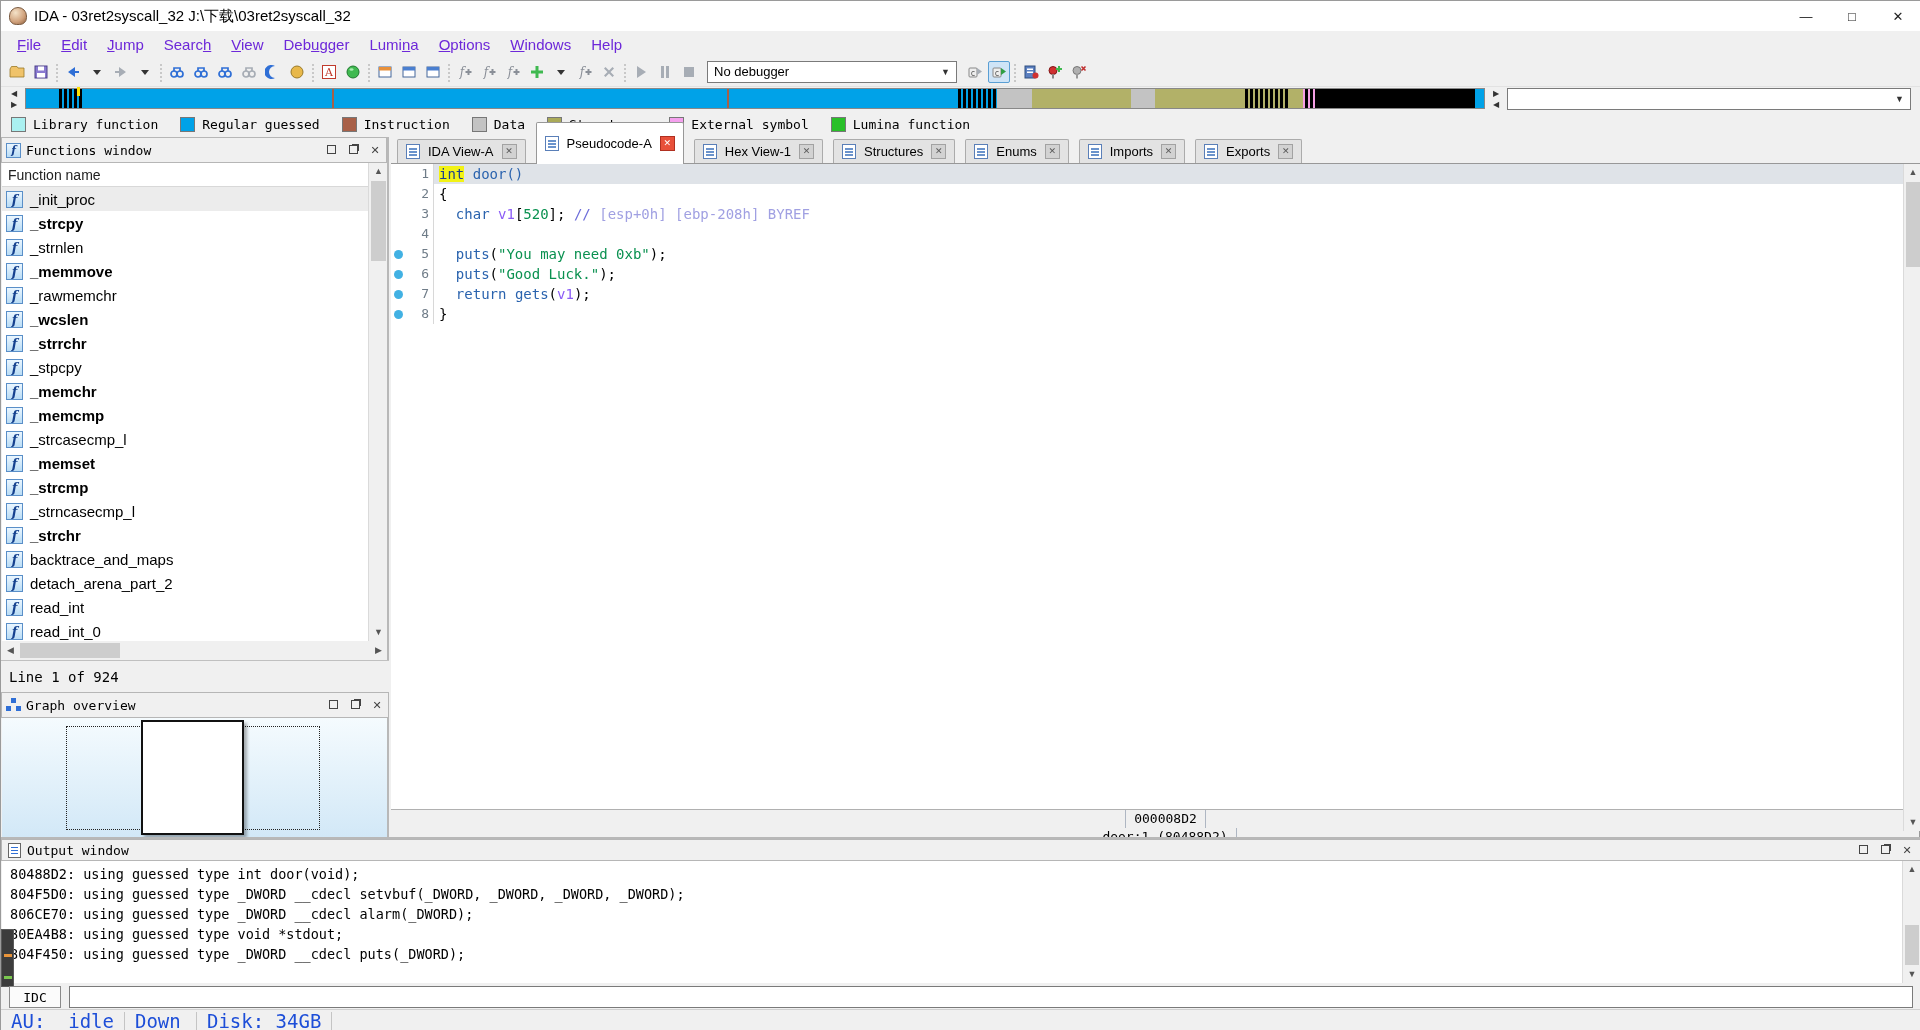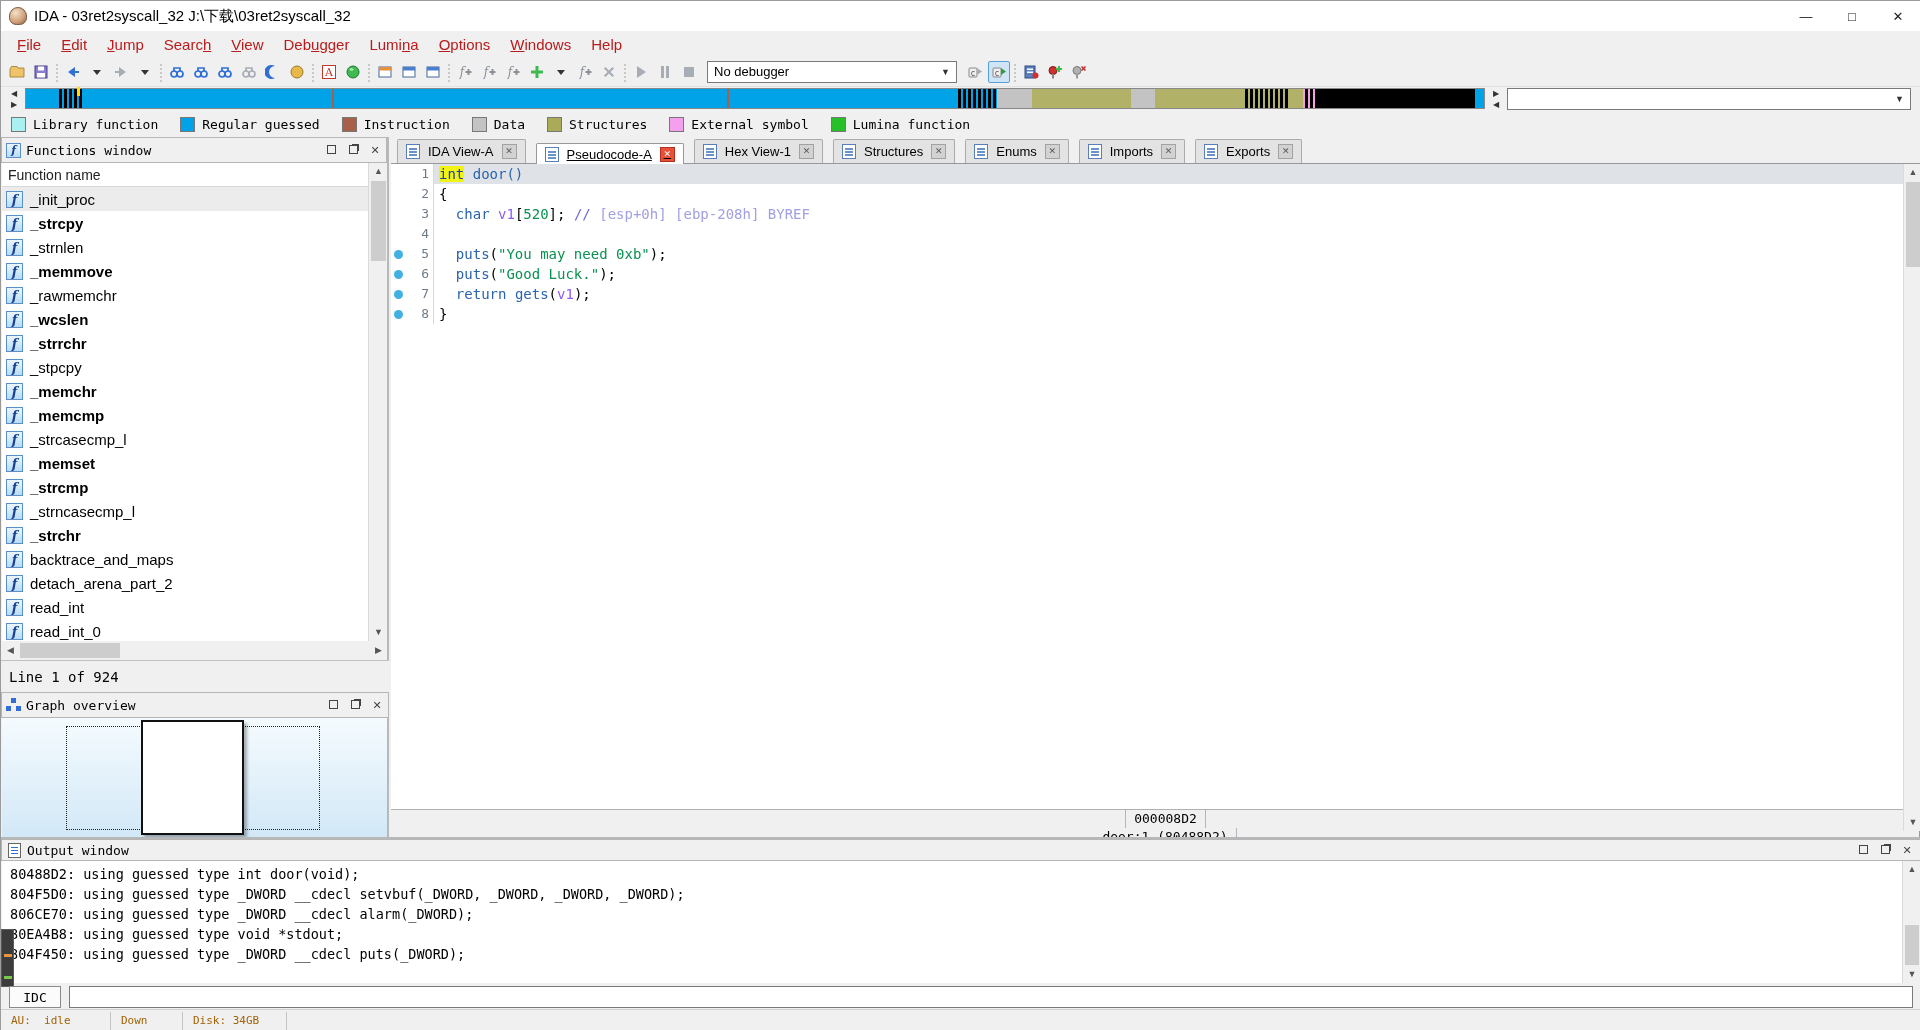--- a/index.html
+++ b/index.html
@@ -14,21 +14,21 @@
   .app-icon { width:18px; height:18px; border-radius:50% 50% 40% 40%; margin-right:7px;
     background:radial-gradient(circle at 35% 30%, #f4e2c8, #cfa07a 60%, #8a5c3c); border:1px solid #7a5a40; }
   .title-text { font-size:15px; color:#000; }
   .win-controls { margin-left:auto; display:flex; height:30px; }
   .win-btn { width:46px; height:30px; display:flex; align-items:center; justify-content:center;
     font-size:13px; color:#222; }
 
   
   .menubar { position:absolute; left:0; top:30px; width:1920px; height:26px; background:#f0f0f0;
     display:flex; align-items:center; padding-left:6px; }
-  .menu-item { font-size:15px; color:#b91c1c; padding:16px 10px; }
+  .menu-item { font-size:15px; color:#6d28d9; padding:16px 10px; }
   .menu-item u { text-decoration:underline; }
 
   
   .toolbar { position:absolute; left:0; top:56px; width:1920px; height:30px; background:#f0f0f0;
     display:flex; align-items:center; padding-left:4px; border-bottom:1px solid #e2e2e2;}
   .tbgroup { display:flex; align-items:center; }
   .tico { width:22px; height:22px; display:flex; align-items:center; justify-content:center; margin:0 1px; border-radius:2px; }
   .tico svg { width:16px; height:16px; }
   .tico.hl { background:#cfe4f7; border:1px solid #5a9fd4; }
   .tsep { width:5px; height:20px; margin:0 3px;
@@ -91,21 +91,21 @@
   .graph-view { position:absolute; left:139px; top:2px; width:103px; height:115px; background:#fff;
     border:2px solid #111; box-shadow:3px 3px 3px rgba(0,0,0,0.3); }
 
   
   .right-pane { position:absolute; left:390px; top:0; width:1530px; height:700px; }
   .tabbar { position:absolute; left:0; top:0; width:1530px; height:27px; background:#f0f0f0;
     border-bottom:1px solid #989898; display:flex; align-items:flex-end; padding-left:6px; }
   .tab { height:24px; display:flex; align-items:center; gap:8px; padding:0 8px; margin-right:10px;
     background:#e3e3e3; border:1px solid #ababab; border-bottom:none; font-size:13px; color:#000;
     border-radius:2px 2px 0 0; }
-  .tab.active { background:#fff; height:21px; margin-bottom:-1px; border-color:#989898;text-decoration:underline; }
+  .tab.active { background:#fff; height:42px; margin-bottom:-1px; border-color:#989898; }
   .tab-icon { width:14px; height:15px; background:#fff; border:1px solid #5a7fb8; position:relative; flex:none; }
   .tab-icon i { position:absolute; left:2px; width:8px; height:2px; background:#6a93cc; }
   .tab-close { width:15px; height:15px; background:#d2d2d2; border:1px solid #a2a2a2; color:#5a5a5a;
     font-size:9px; line-height:13px; text-align:center; flex:none; }
   .tab.active .tab-close { background:#e8503a; border-color:#b03020; color:#fff; }
 
   
   .code-area { position:absolute; left:0; top:27px; width:1512px; height:645px; background:#fff; overflow:hidden; }
   .code-line { position:relative; height:20px; line-height:20px; white-space:pre; font-size:14px;
     font-family:"DejaVu Sans Mono", monospace; display:flex; }
@@ -140,21 +140,21 @@
   .out-indicator .m1 { position:absolute; left:2px; top:24px; width:8px; height:3px; background:#e8943a; }
   .out-indicator .m2 { position:absolute; left:2px; top:46px; width:8px; height:3px; background:#7ac74f; }
   .cli-row { position:absolute; left:0; top:146px; width:1920px; height:24px; display:flex; align-items:center; padding-left:8px; gap:8px; }
   .cli-btn { width:52px; height:22px; background:#fbfbfb; border:1px solid #8a8a8a; font-size:13px;
     display:flex; align-items:center; justify-content:center; color:#000; }
   .cli-input { width:1844px; height:22px; background:#fff; border:1px solid #7a7a7a; font-size:13px;
     font-family:"DejaVu Sans Mono", monospace; padding:0 4px; outline:none; }
 
   
   .statusbar { position:absolute; left:0; top:1008px; width:1920px; height:22px; background:#f0f0f0;
-    border-top:1px solid #d0d0d0; display:flex; align-items:center; font-size:11px; color:#a16207; }
+    border-top:1px solid #d0d0d0; display:flex; align-items:center; font-size:19px; color:#1d4ed8; }
   .sb-cell { white-space:pre; padding:0 10px; height:18px; line-height:18px; border-right:1px solid #c4c4c4; }
 </style>
 </head>
 <body>
 
 <svg width="0" height="0" style="position:absolute">
   <defs>
     <symbol id="sym-folder" viewBox="0 0 16 16">
         <path d="M1 5l1.5-2.5H8l1 1.5h6v9H1z" fill="#f0c36a" stroke="#9a7a28" stroke-width="0.8"></path>
       </symbol>

